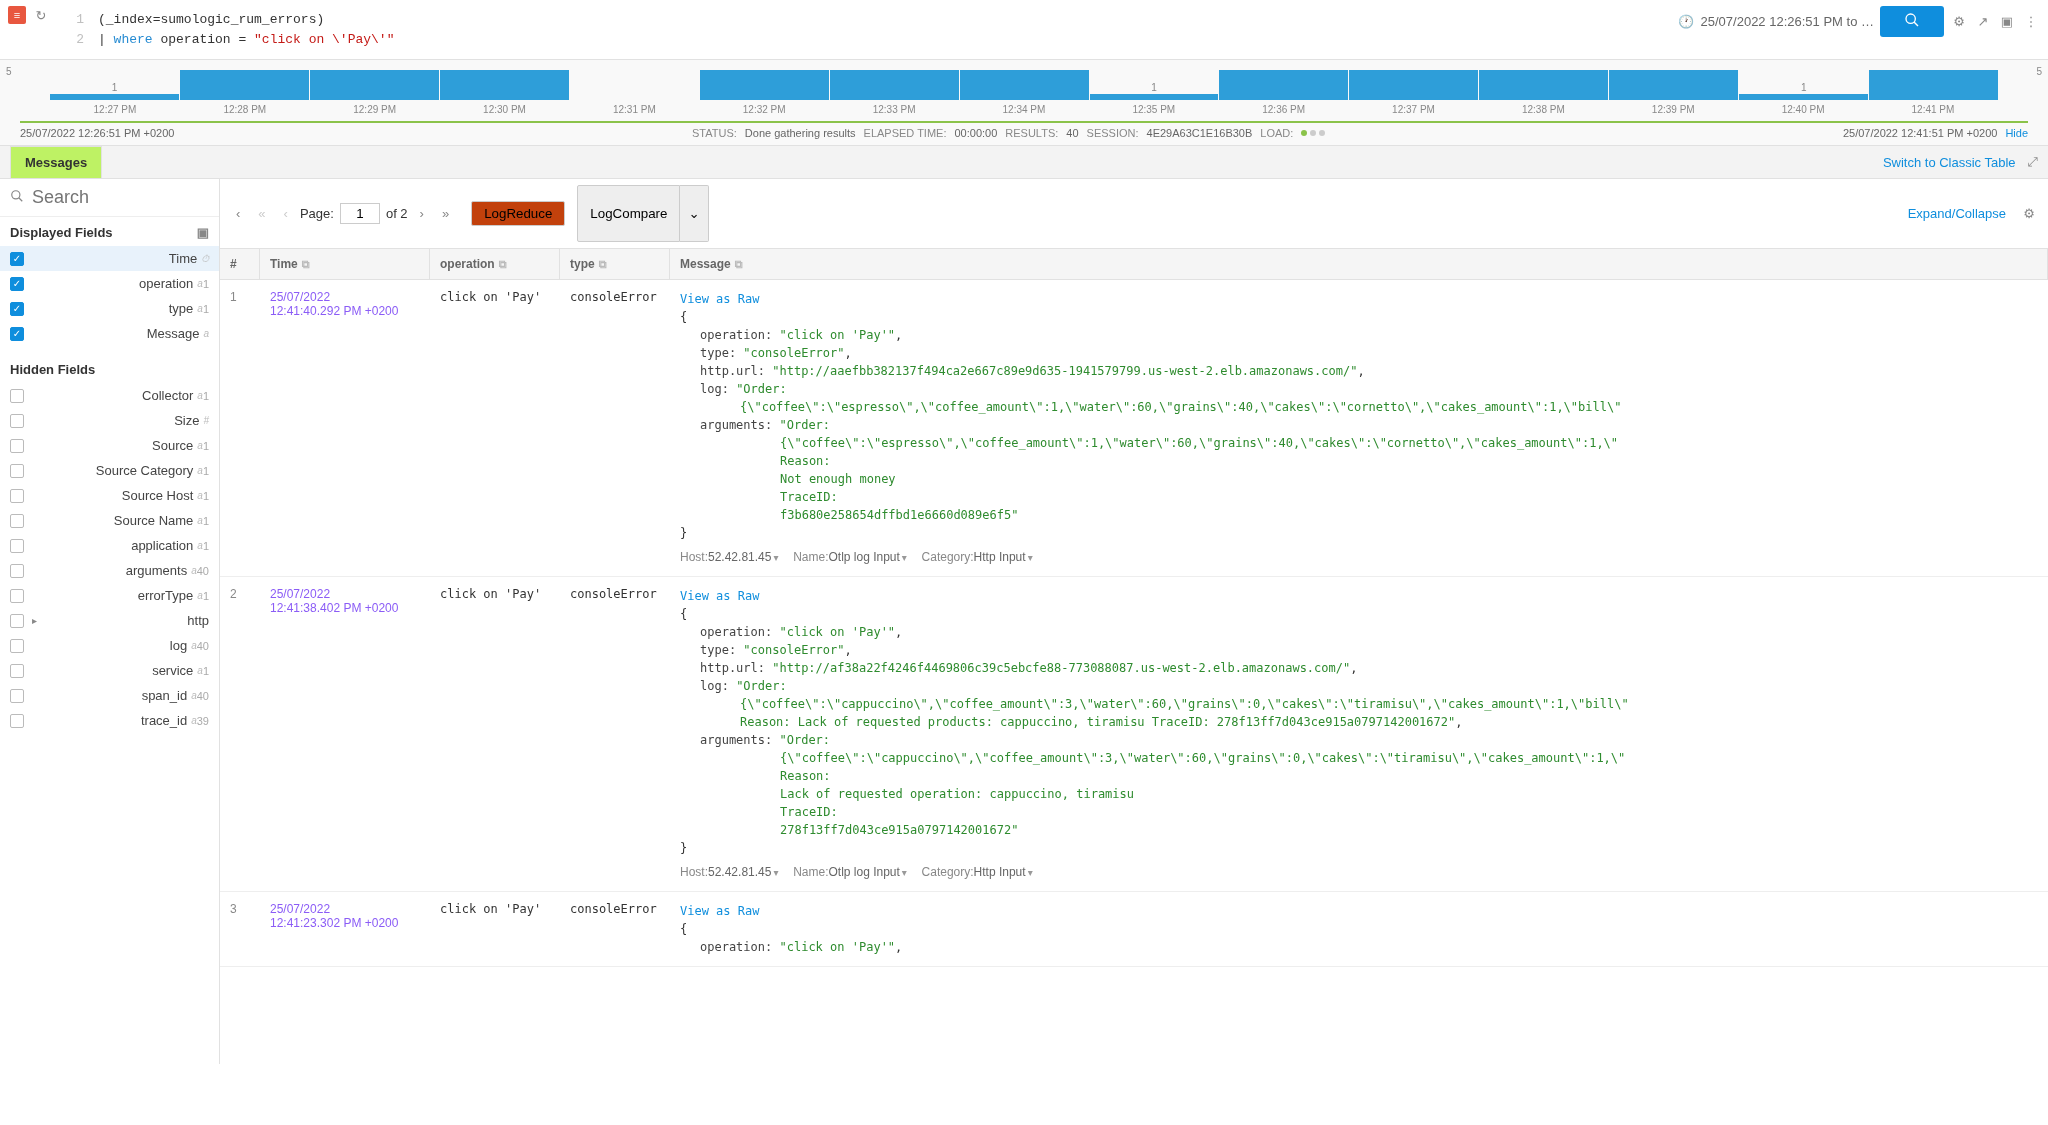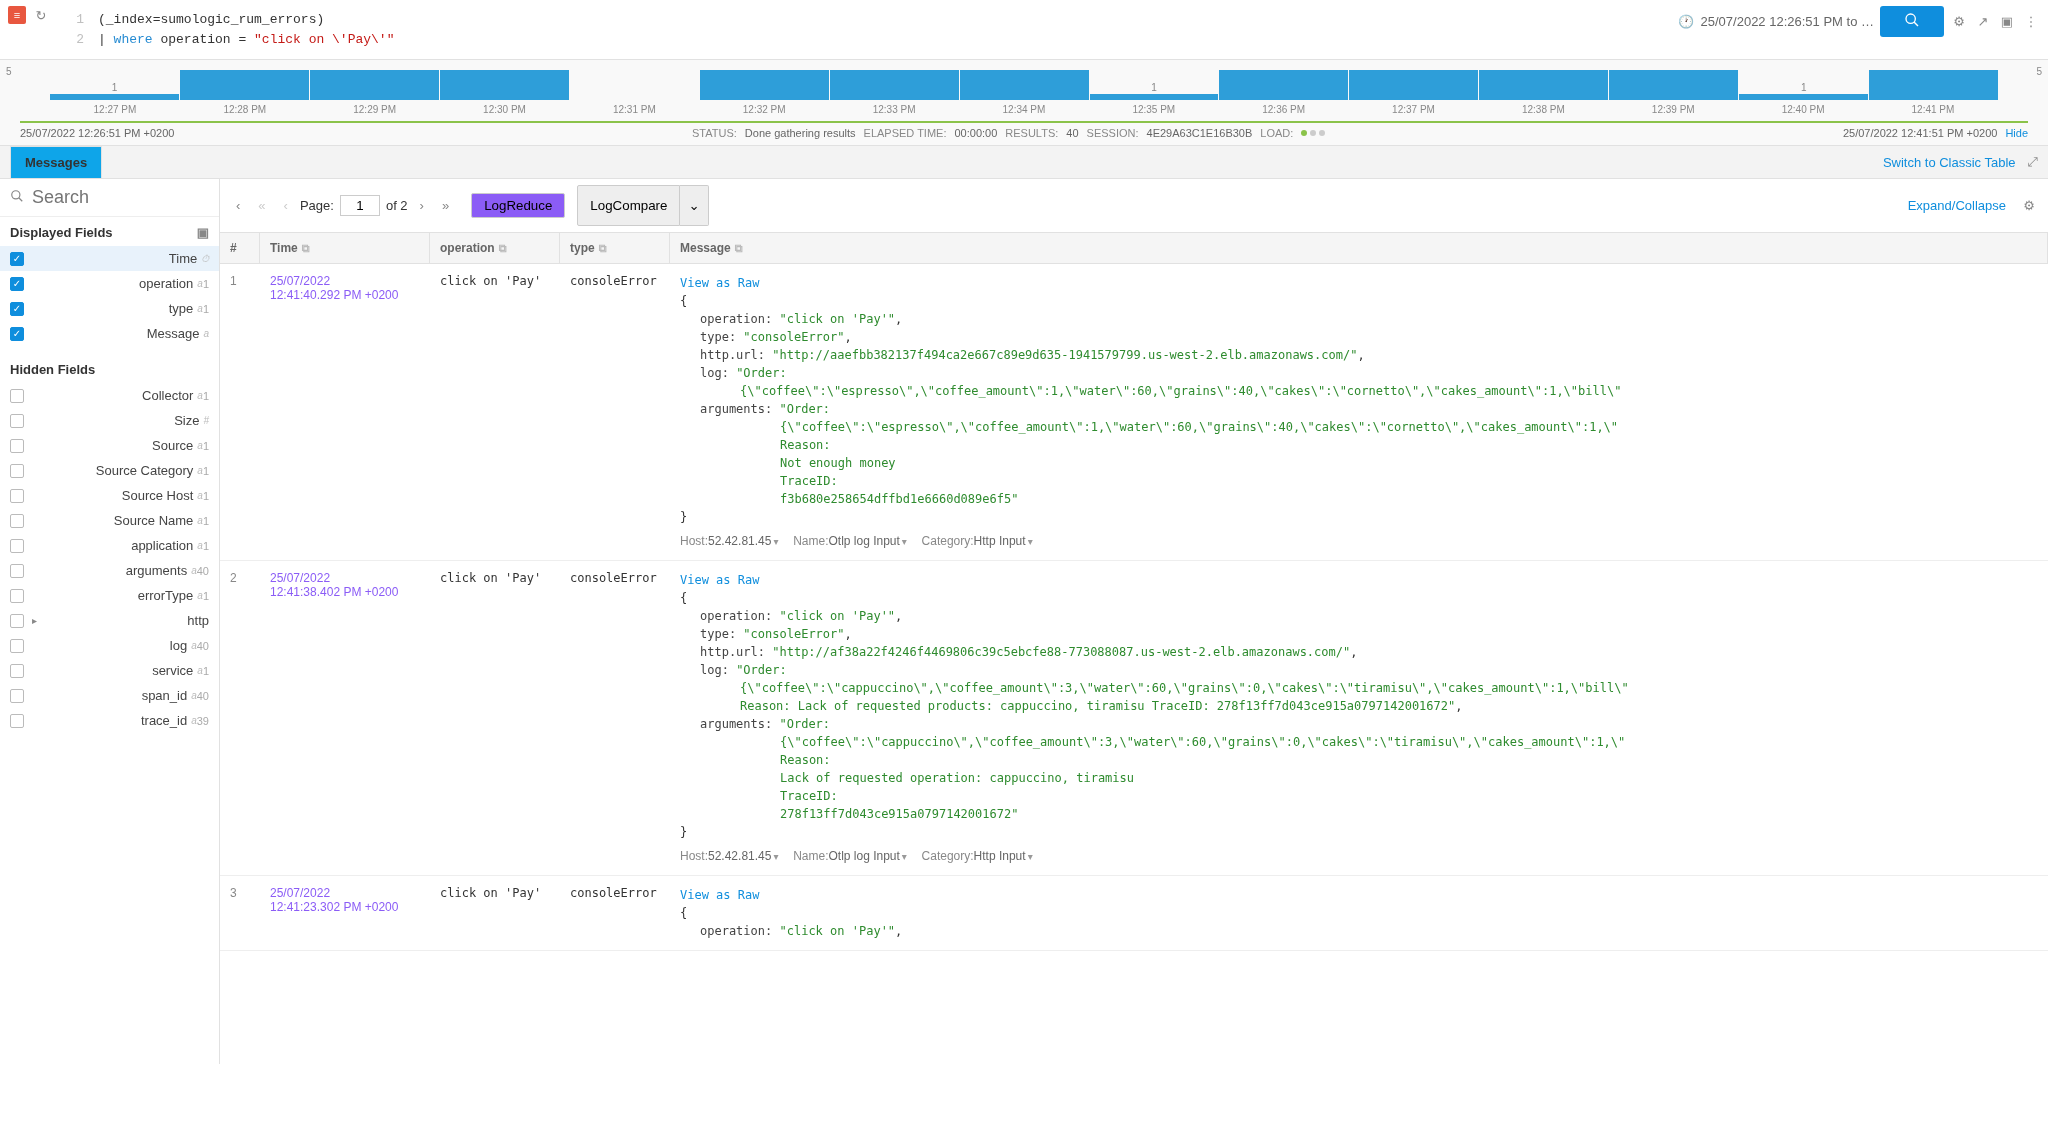--- a/index.html
+++ b/index.html
@@ -34,21 +34,21 @@
 .green-line { height:2px; background:#8bc34a; margin:6px 0 4px; }
 .histo-footer { display:flex; align-items:center; font-size:11px; color:#666; gap:8px; padding-bottom:6px; }
 .histo-footer .lbl { color:#888; }
 .hide-link { margin-left:auto; color:#0f8edd; cursor:pointer; }
 .load-dots { display:inline-flex; gap:3px; }
 .dot { width:6px; height:6px; border-radius:50%; background:#ccc; }
 .dot.g { background:#8bc34a; }
 
 
 .msgs-header { display:flex; align-items:center; background:#f3f3f3; border-bottom:1px solid #e1e1e1; padding:0 10px; }
-.msgs-tab { background:#0ea5e9; padding:8px 14px; font-weight:600; border:1px solid #e1e1e1; border-bottom:none; }
+.msgs-tab { background:#bef264; padding:8px 14px; font-weight:600; border:1px solid #e1e1e1; border-bottom:none; }
 .switch-link { margin-left:auto; color:#0f8edd; cursor:pointer; font-size:13px; }
 .expand-icon { margin-left:12px; color:#888; cursor:pointer; }
 
 
 .main { display:flex; height:calc(100vh - 240px); }
 .sidebar { width:220px; border-right:1px solid #e1e1e1; display:flex; flex-direction:column; overflow-y:auto; }
 .search-fields { display:flex; align-items:center; padding:8px 10px; border-bottom:1px solid #eee; gap:8px; }
 .search-fields input { border:none; outline:none; flex:1; font-size:18px; }
 .fields-section { padding:8px 10px;text-align:right; }
 .fields-title { font-weight:600; font-size:13px; display:flex; align-items:center; justify-content:space-between; margin-bottom:6px; }
@@ -59,23 +59,23 @@
 .field-name { flex:1; }
 .field-type { font-size:10px; color:#bbb; font-style:italic; margin-left:4px; }
 .field-count { color:#aaa; font-size:11px; }
 .field-caret { color:#888; margin-right:6px; font-size:10px; }
 
 
 .results { flex:1; display:flex; flex-direction:column; overflow:hidden; }
 .page-bar { display:flex; align-items:center; padding:6px 10px; border-bottom:1px solid #e1e1e1; gap:6px; font-size:13px; }
 .pg-btn { padding:2px 6px; color:#888; cursor:pointer; }
 .pg-input { width:40px; text-align:center; border:1px solid #ccc; padding:2px; }
-.logreduce-btn { background:#8b5cf6; border:1px solid #ccc; padding:4px 12px; border-radius:2px; cursor:pointer; margin-left:10px; }
+.logreduce-btn { background:#c2410c; border:1px solid #ccc; padding:4px 12px; border-radius:2px; cursor:pointer; margin-left:10px; }
 .logcompare-grp { display:flex; margin-left:6px; }
-.logcompare-btn { background:#eee; border:1px solid #ccc; padding:12px 12px; border-radius:2px 0 0 2px; cursor:pointer; }
+.logcompare-btn { background:#eee; border:1px solid #ccc; padding:20px 12px; border-radius:2px 0 0 2px; cursor:pointer; }
 .logcompare-dd { background:#eee; border:1px solid #ccc; border-left:none; padding:4px 8px; border-radius:0 2px 2px 0; cursor:pointer; }
 .expand-link { margin-left:auto; color:#0f8edd; cursor:pointer; }
 
 .table-head { display:flex; background:#f5f5f5; border-bottom:1px solid #e1e1e1; font-size:12px; color:#666; font-weight:600; }
 .th { padding:8px 10px; border-right:1px solid #e1e1e1; display:flex; align-items:center; gap:4px; }
 .th-num { width:40px; }
 .th-time { width:170px; }
 .th-op { width:130px; }
 .th-type { width:110px; }
 .th-msg { flex:1; }

